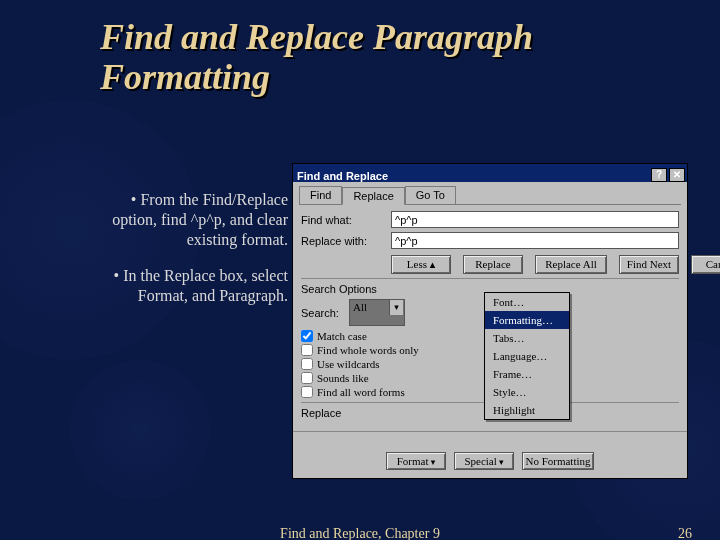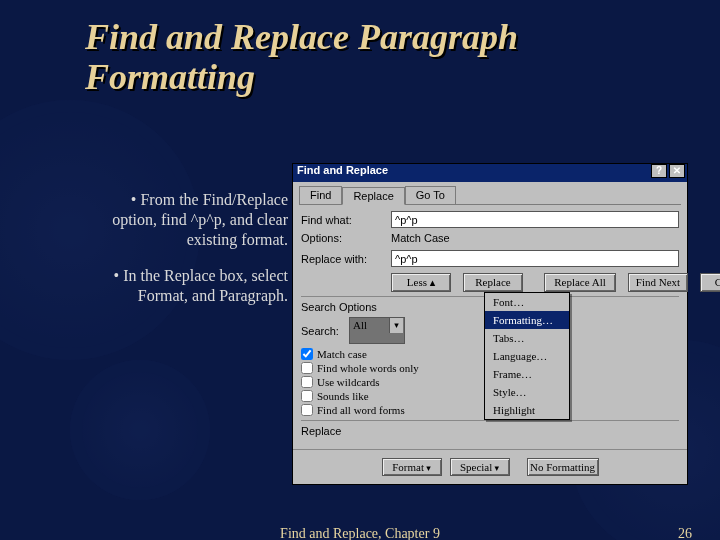--- a/index.html
+++ b/index.html
@@ -19,21 +19,21 @@
   .gear.g2 { width:220px; height:220px; right:-70px; top:340px; }
   .gear.g3 { width:140px; height:140px; left:70px; top:360px; }
   .gear::before, .gear::after {
     content:""; position:absolute; inset:0; border-radius:50%;
   }
   .gear::before { box-shadow: inset 0 0 0 12px #0e1d4c; }
 
   .stage { position: relative; z-index: 1; width:720px; height:540px; }
 
   .slide-title {
-    position: absolute; left: 85px; top: 18px; width: 580px;
+    position: absolute; left: 100px; top: 18px; width: 580px;
     font-style: italic; font-weight: bold;
     color: #e7d199; font-size: 36px; line-height: 1.1;
     text-shadow: 2px 2px 0 #000;
   }
 
   .bullets {
     position: absolute; left: 98px; top: 190px; width: 190px;
     color: #d9d9d9; font-size: 16px; line-height: 1.25;
   }
   .bullets p { margin-bottom: 16px; text-align: right; }
@@ -49,21 +49,21 @@
   .dialog {
     position: absolute; left: 292px; top: 163px;
     width: 396px;
     font-family: Tahoma, Arial, sans-serif; font-size: 11px;
     color: #000; background: #bfbfbf;
     border: 1px solid #000;
   }
   .titlebar {
     height: 18px;
     background: linear-gradient(#0a246a,#0a246a);
-    color: #fff; display:flex; align-items:flex-start;
+    color: #fff; display:flex; align-items:flex-end;
     padding: 0 2px 0 4px; font-weight: bold;
   }
   .titlebar-spacer { flex:1; }
   .titlebtn {
     width: 16px; height: 14px; margin-left: 2px;
     background:#bfbfbf; border:1px solid #000;
     display:flex; align-items:center; justify-content:center;
     font-size: 10px; line-height: 1; font-weight:bold;
     cursor: default;
   }
@@ -83,37 +83,37 @@
   }
   .optionsRow { display:flex; align-items:center; margin-bottom:6px; }
   .optionsRow .lbl { width:90px; }
   .btnrow { display:flex; gap:12px; justify-content:flex-start; margin: 6px 0 2px 90px; }
   .btn {
     background:#bfbfbf; border:1px solid #555;
     box-shadow: inset 1px 1px 0 #eee, inset -1px -1px 0 #666;
     padding: 2px 0; font: 11px Tahoma; min-width:60px;
     text-align:center; cursor:default;
   }
-  .btn.wide { min-width:72px;margin-left:9px; }
+  .btn.wide { min-width:72px; }
   hr.sep { border:none; border-top:1px solid #888; margin:4px 0; }
   .group-label { font-size:11px; margin:2px 0 4px 0; }
   .dropdown {
     display:inline-block; height:27px; min-width:56px; background:#737373;
     border:1px solid #555; position:relative; padding:0 15px 0 3px;
     font:11px Tahoma; line-height:15px;
   }
   .dropdown::after {
     content:"▾"; position:absolute; right:1px; top:0;
     width:13px; height:15px; background:#bfbfbf;
     border-left:1px solid #555; text-align:center; font-size:9px; line-height:15px;
   }
   .checks { margin-top:4px; }
   .checks label { display:flex; align-items:center; gap:4px; margin-bottom:2px; font:11px Tahoma; }
   .checks input { width:12px; height:12px; }
-  .bottomrow { display:flex; gap:8px; justify-content:center; padding:8px 0 8px 0; border-top:1px solid #888;align-items:center; }
+  .bottomrow { display:flex; gap:8px; justify-content:center; padding:20px 0 8px 0; border-top:1px solid #888;align-items:center; }
   .formatbtn { position:relative; }
   .formatbtn .arrow::after{ content:" ▾"; font-size:9px;}
 
   
   .popup {
     position:absolute; left: 191px; top: 128px;
     width: 86px; background:#bfbfbf; border:1px solid #000;
     box-shadow: 2px 2px 0 rgba(0,0,0,.4);
     font:11px Tahoma; z-index:5;
   }
@@ -150,24 +150,20 @@
       <div class="tab">Find</div>
       <div class="tab active">Replace</div>
       <div class="tab">Go To</div>
     </div>
     <div class="tabline"></div>
 
     <div class="form">
       <div class="row">
         <span class="lbl">Find what:</span>
         <input class="txtinput" value="^p^p" style="">
-      </div>
-      <div class="optionsRow">
-        <span class="lbl">Options:</span>
-        <span>Match Case</span>
       </div>
       <div class="row">
         <span class="lbl">Replace with:</span>
         <input class="txtinput" value="^p^p" style="">
       </div>
 
       <div class="btnrow">
         <div class="btn">Less ▴</div>
         <div class="btn">Replace</div>
         <div class="btn wide">Replace All</div>

